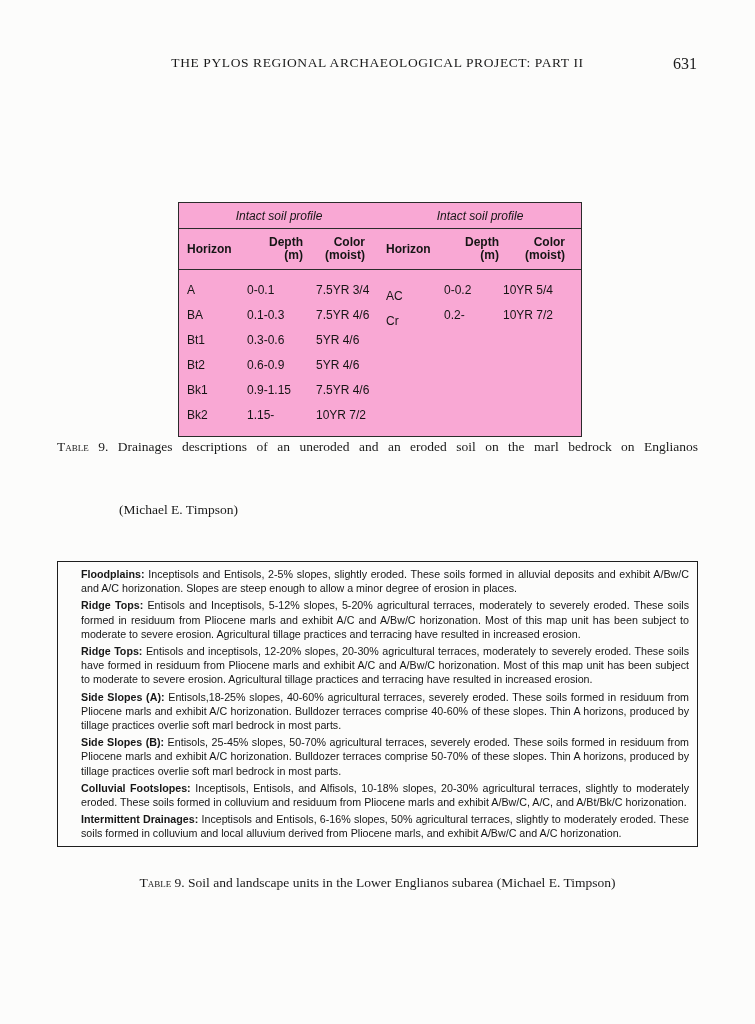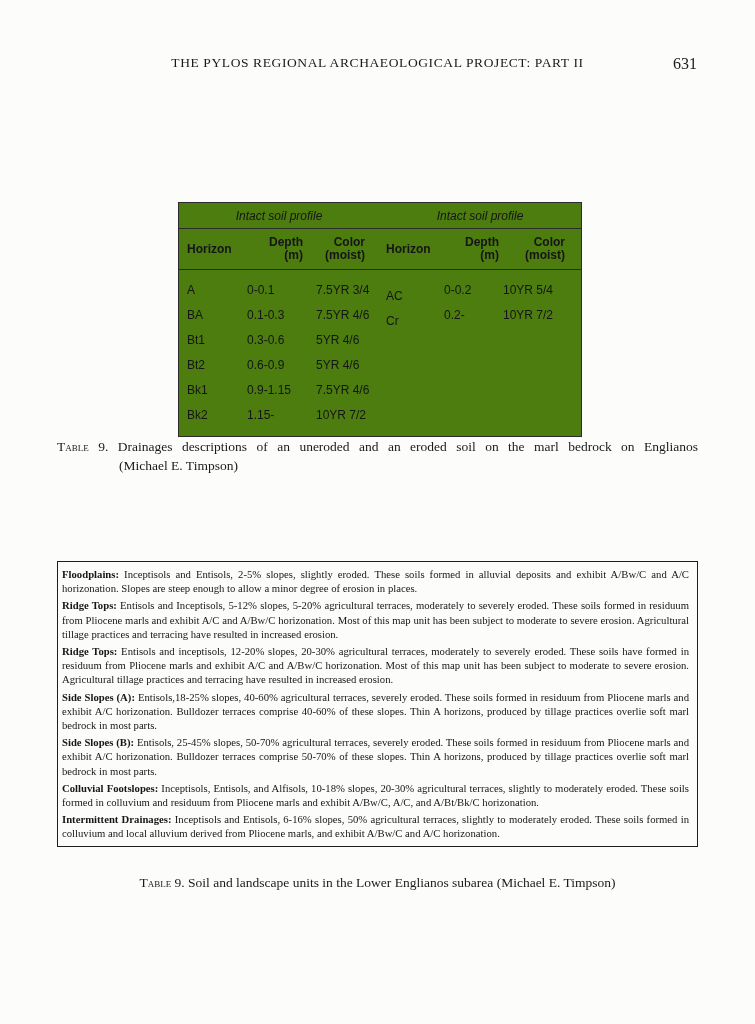--- a/index.html
+++ b/index.html
@@ -22,21 +22,21 @@
   }
   .page-number { position: absolute; top: 0; right: 58px; font-size: 16px; color: #1a1a1a; }
 
   
   .t8 {
     position: absolute; left: 178px; top: 202px; width: 402px;
     border: 1.6px solid #2b2b2b;
     box-sizing: content-box;
     font-family: "Liberation Sans", sans-serif;
     color: #151515;
-    background: #4d7c0f;
+    background: #f9a8d4;
   }
   .t8-group-row {
     display: grid; grid-template-columns: 200px 202px;
     height: 25px; align-items: center;
     border-bottom: 1.6px solid #2b2b2b;
   }
   .t8-group { text-align: center; font-style: italic; font-size: 12px; }
   .t8-colhead-row {
     display: grid; grid-template-columns: 56px 68px 76px 58px 62px 82px;
     height: 40px; align-items: center;
@@ -59,30 +59,30 @@
   .t8-row .d2 { padding-left: 12px; }
   .t8-row .d3 { padding-left: 13px; }
   .t8-row .d4 { padding-left: 7px; margin-top: 12px; }
   .t8-row .d5 { padding-left: 7px; }
   .t8-row .d6 { padding-left: 4px; }
 
   
   .smallcaps { font-variant: small-caps; }
   .caption8 { position: absolute; left: 57px; top: 437px; width: 641px; font-size: 13.5px; line-height: 19px; color: #1a1a1a; }
   .caption8 .cap-line1 { text-align: justify; text-align-last: justify; }
-  .caption8 .cap-line2 { margin-left: 62px; }
+  .caption8 .cap-line2 { margin-left: 62px; margin-top: 44px; }
   .caption9 { position: absolute; left: 0; top: 875px; width: 755px; text-align: center; font-size: 13.5px; color: #1a1a1a; }
 
   
   .unitbox {
     position: absolute; left: 57px; top: 561px; width: 641px;
     box-sizing: border-box;
     border: 1.7px solid #1e1e1e;
-    padding: 5px 8px 5px 4px;
-    font-family: Liberation Serif, serif;
+    padding: 5px 8px 5px 23px;
+    font-family: Liberation Sans, sans-serif;
     font-size: 10.7px; line-height: 14.2px;
     color: #161616;
     background: #fcfcfb;
   }
   .unit { margin: 0 0 3px 0; text-align: justify; }
   .unit:last-child { margin-bottom: 0; }
   .unit .term { font-weight: bold; }
 </style>
 </head>
 <body>

